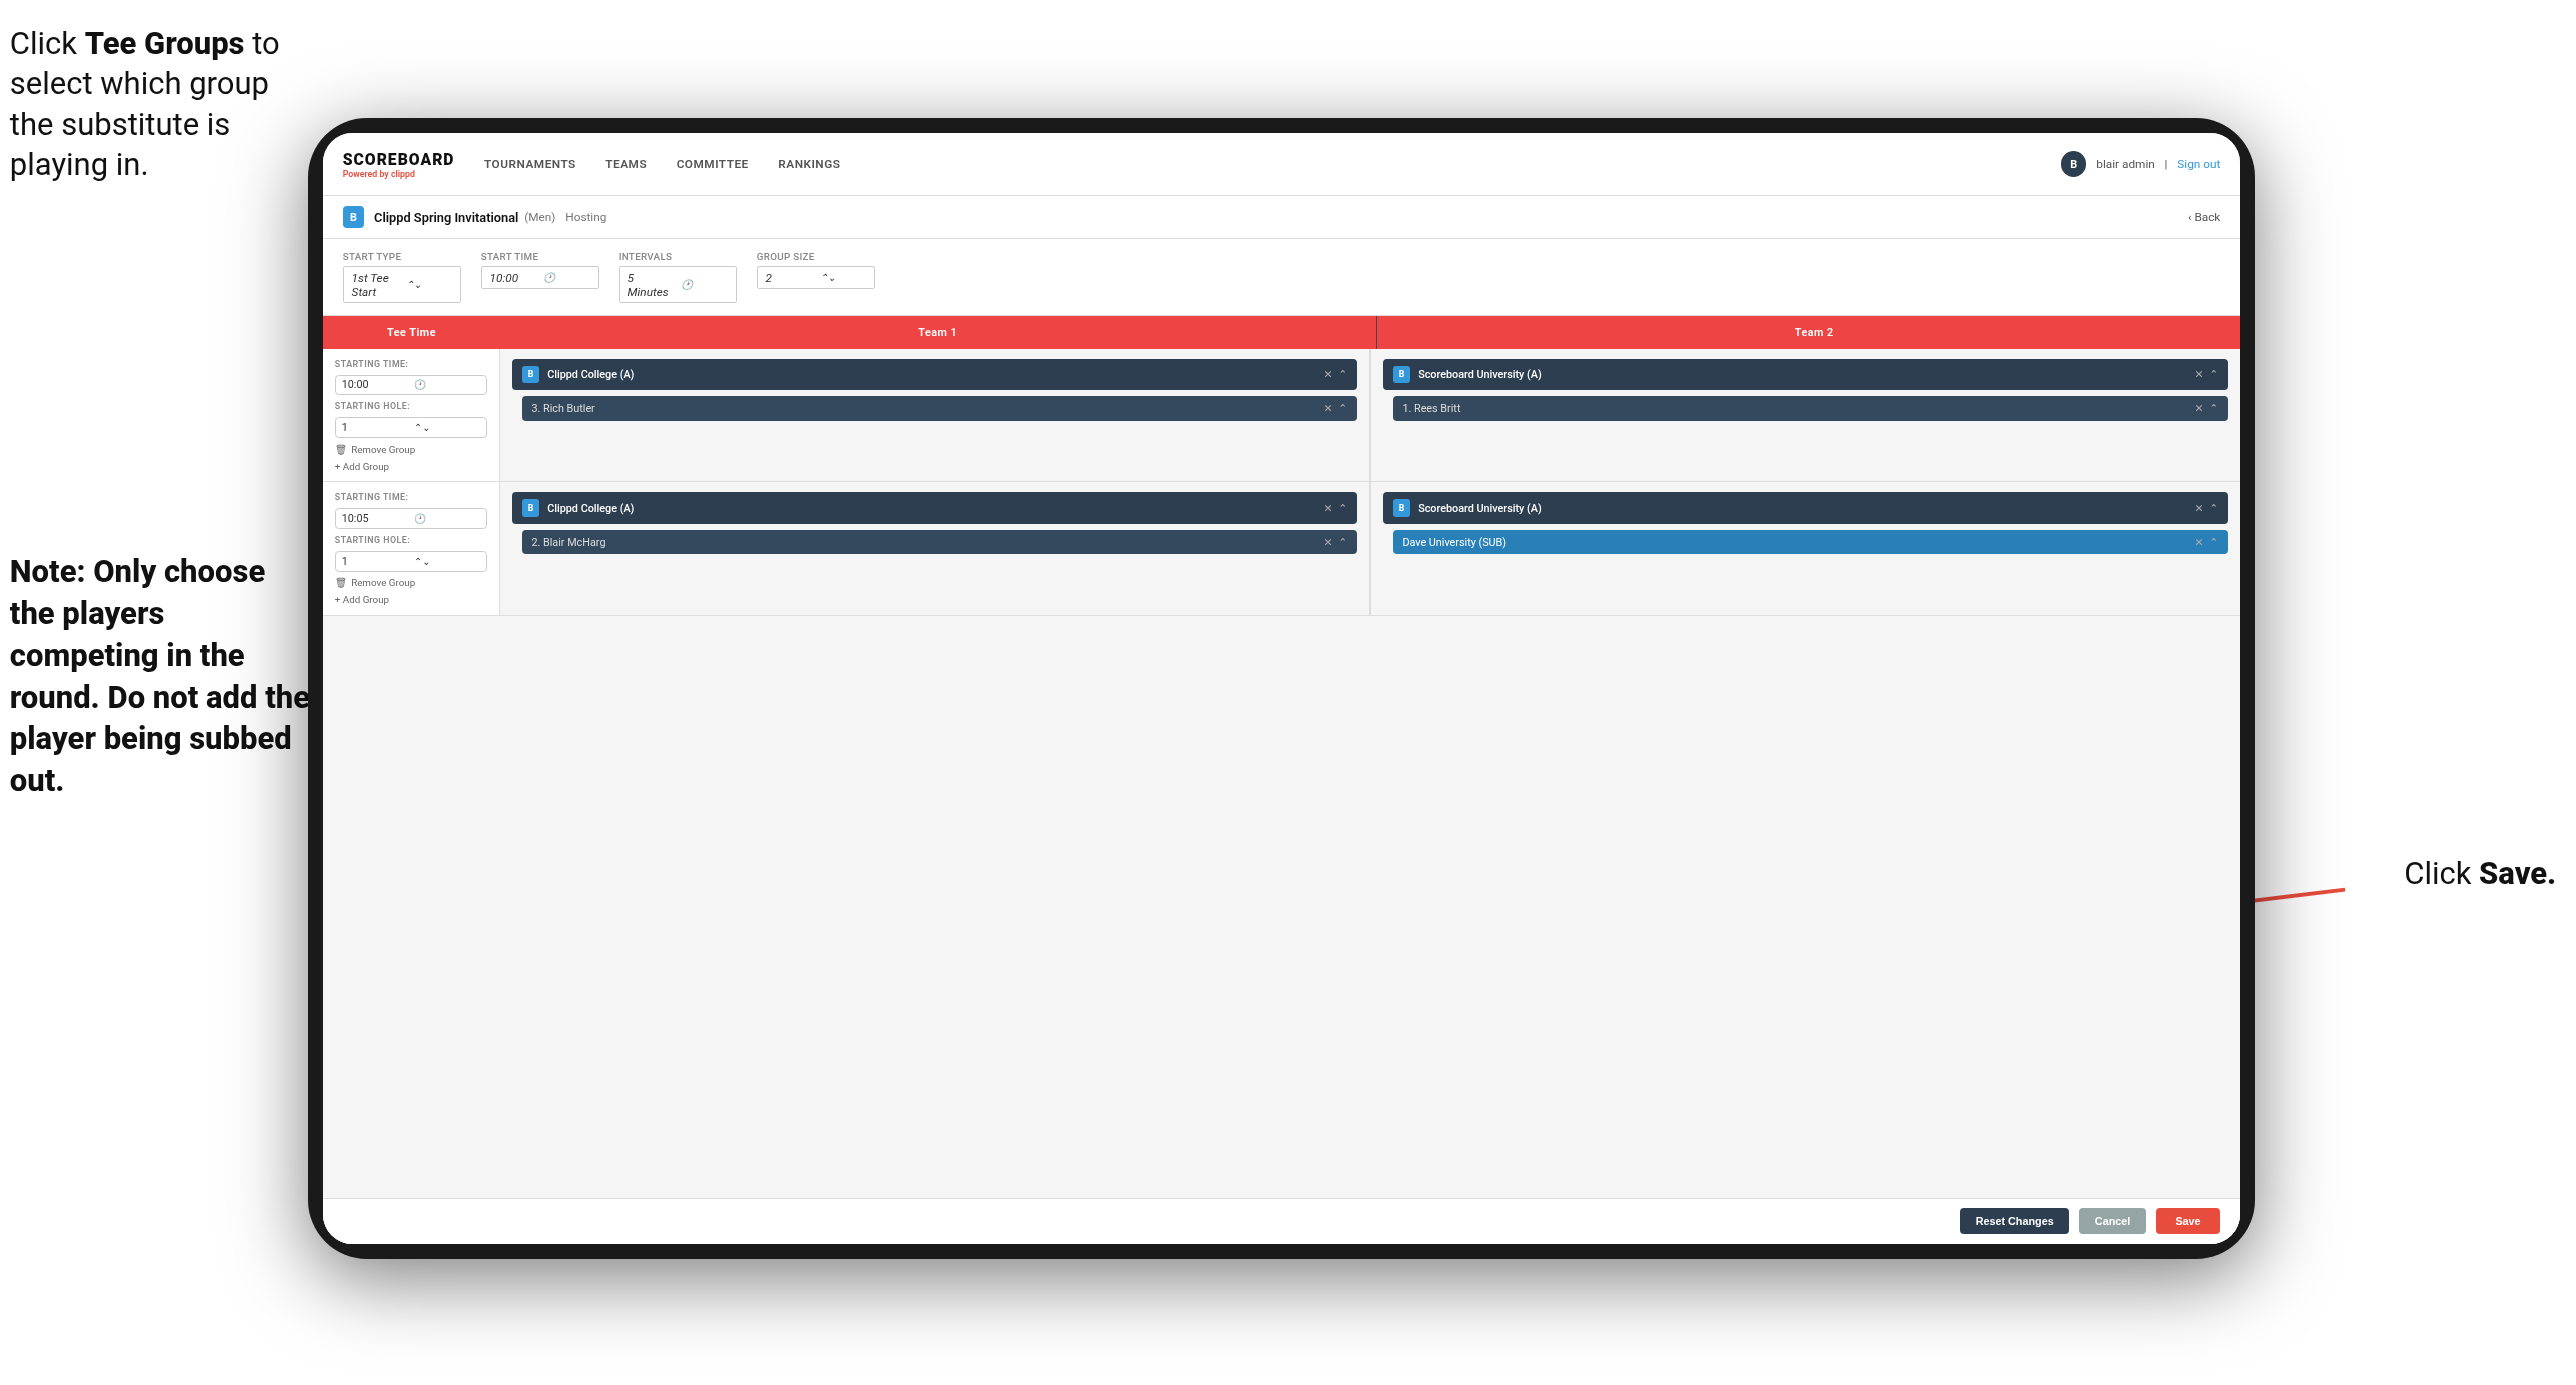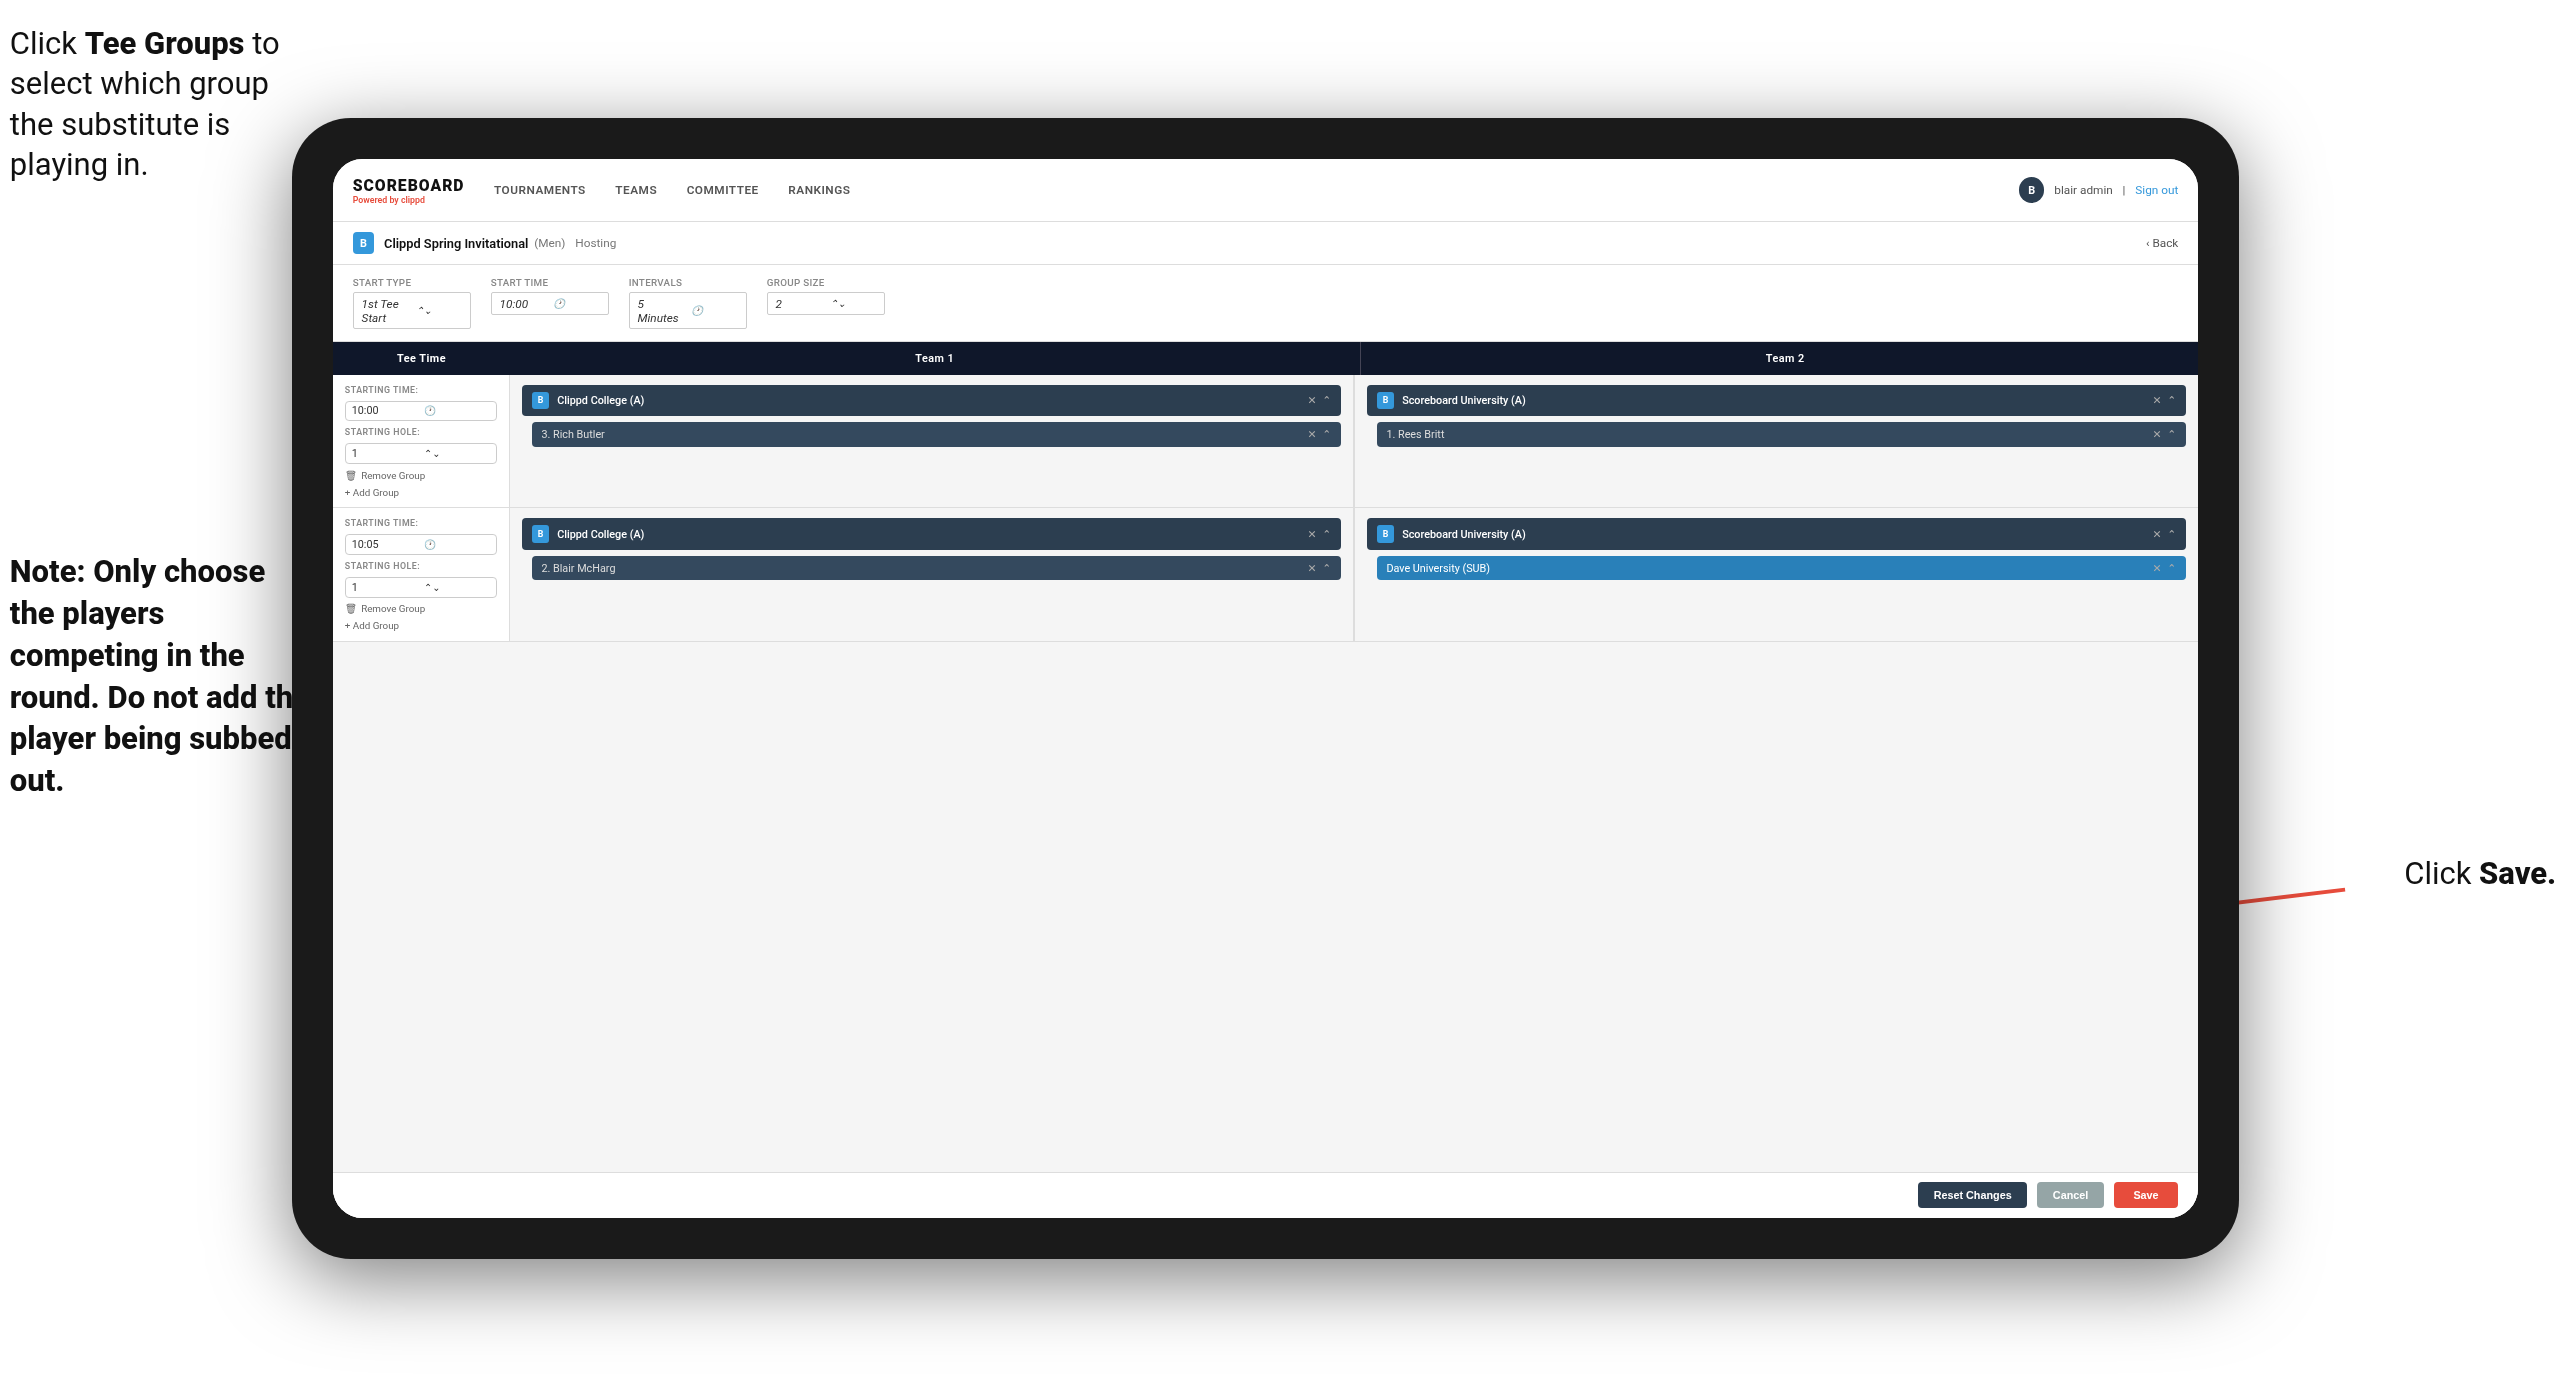--- a/index.html
+++ b/index.html
@@ -43,27 +43,27 @@
       right: 19.7px;
       font-size: 31px;
       color: #111;
     }
     .annotation-save strong { font-weight: 800; }
 
     
     .tablet-frame {
       position: absolute;
       top: 118px;
-      left: 292px;
+      left: 308px;
       width: 1947px;
       height: 1141px;
       background: #1a1a1a;
       border-radius: 59px;
       box-shadow: 0 19.7px 79px rgba(0,0,0,0.5);
-      padding: 41px;
+      padding: 15px;
     }
 
     .tablet-screen {
       width: 100%;
       height: 100%;
       background: #f0f0f0;
       border-radius: 29.5px;
       overflow: hidden;
       display: flex;
       flex-direction: column;
@@ -218,21 +218,21 @@
       min-width: 118px;
       gap: 7.9px;
       font-style: italic;
     }
     .control-input span { flex: 1; color: #333; }
     .spinner-icon { color: #999; font-size: 9.8px; }
 
     
     .table-header {
       display: flex;
-      background: #0f172a;
+      background: #ef4444;
       flex-shrink: 0;
       gap: 12px;
     }
     .th-tee-time {
       width: 177px;
       flex-shrink: 0;
       padding: 9.8px 11.8px;
       font-size: 10.8px;
       font-weight: 700;
       color: white;

